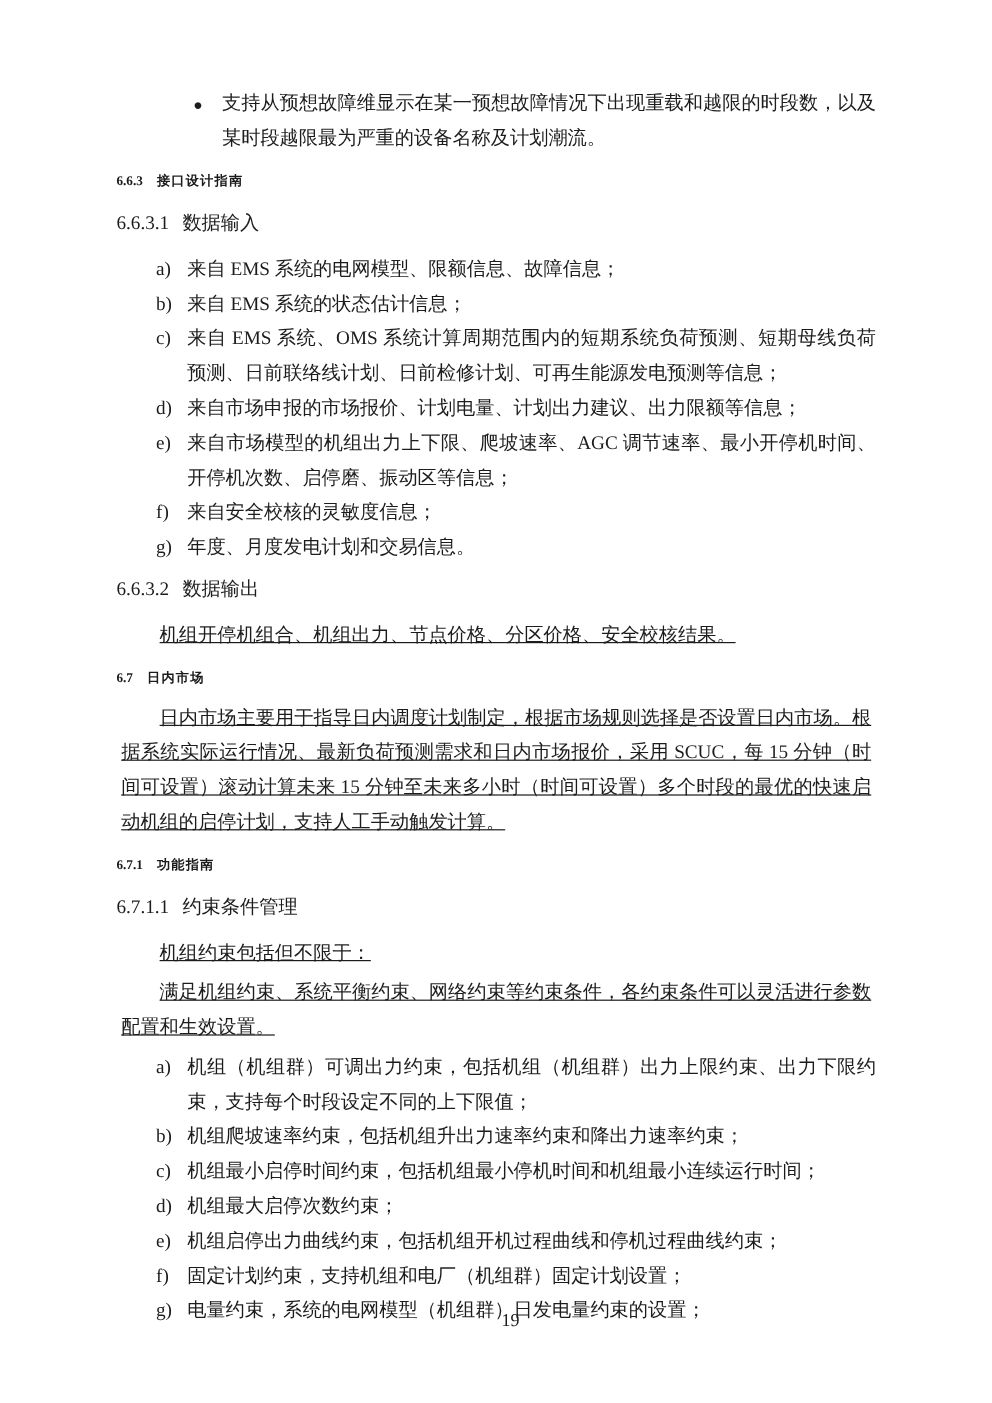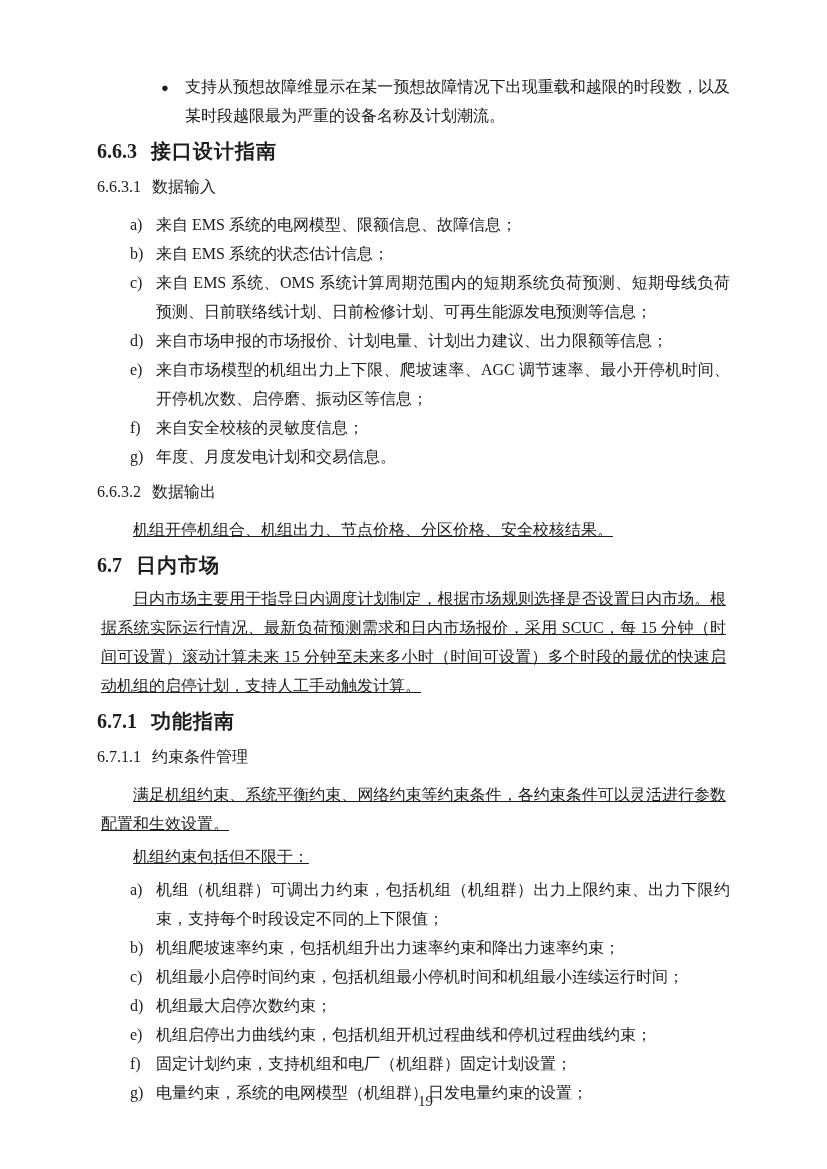--- a/index.html
+++ b/index.html
@@ -29,21 +29,21 @@
   }
   .bullet-marker {
     position: absolute;
     left: 0;
     top: 1px;
     font-size: 13px;
   }
   
   .h-bold {
     margin: 7px 0 4px 0;
-    font-size: 20px;
+    font-size: 11px;
     font-weight: bold;
   }
   .h-bold .h-num {
     font-family: "Liberation Serif", serif;
     font-weight: bold;
   }
   .h-bold .h-title {
     font-family: "Liberation Sans", "DejaVu Sans", sans-serif;
     margin-left: 9px;
     letter-spacing: 1px;
@@ -152,22 +152,22 @@
   <div class="h-bold">
     <span class="h-num">6.7.1</span>
     <span class="h-title">功能指南</span>
   </div>
 
   <div class="h-plain">
     <span class="h-num">6.7.1.1</span>
     <span class="h-title">约束条件管理</span>
   </div>
 
+  <p class="para">机组约束包括但不限于：</p>
   <p class="para">满足机组约束、系统平衡约束、网络约束等约束条件，各约束条件可以灵活进行参数配置和生效设置。</p>
-  <p class="para">机组约束包括但不限于：</p>
 
   <div>
     <div class="letter-item">
       <span class="letter-marker">a)</span>
       <span>机组（机组群）可调出力约束，包括机组（机组群）出力上限约束、出力下限约束，支持每个时段设定不同的上下限值；</span>
     </div>
     <div class="letter-item">
       <span class="letter-marker">b)</span>
       <span>机组爬坡速率约束，包括机组升出力速率约束和降出力速率约束；</span>
     </div>

